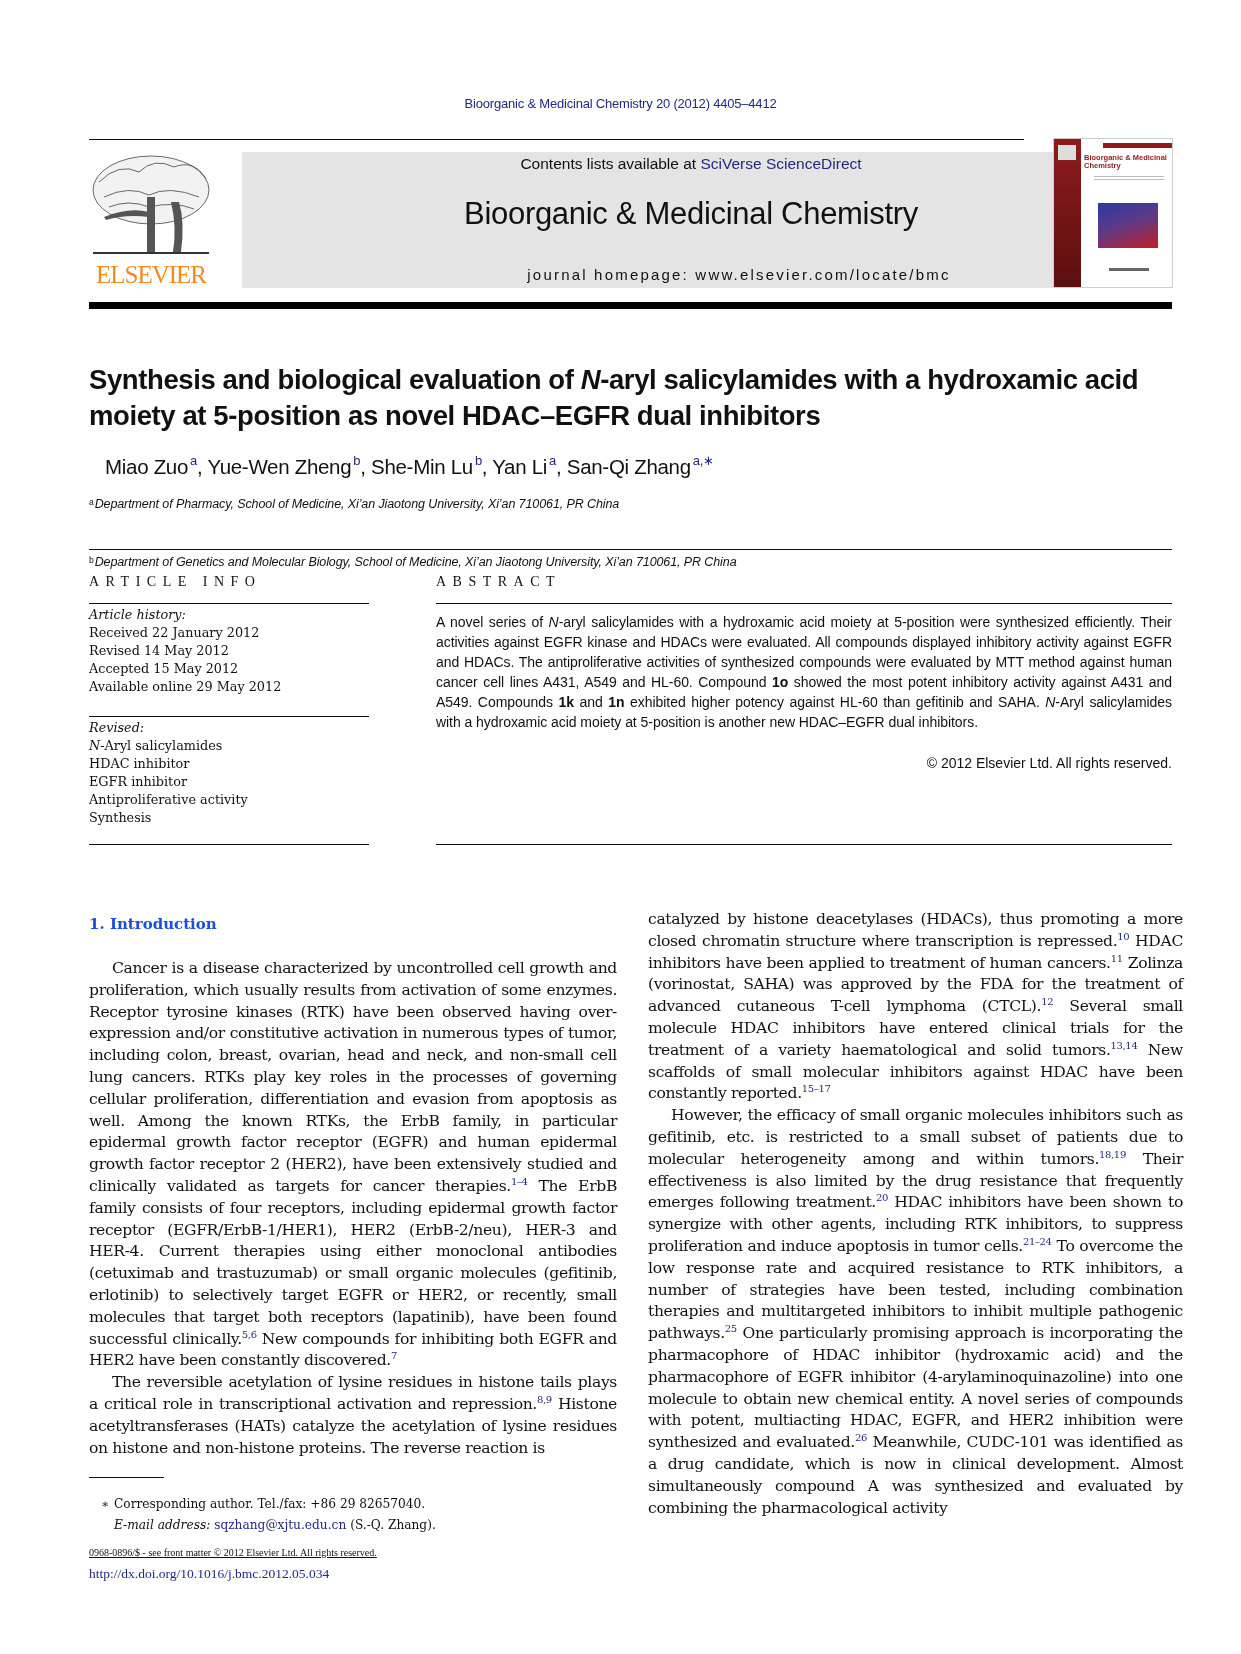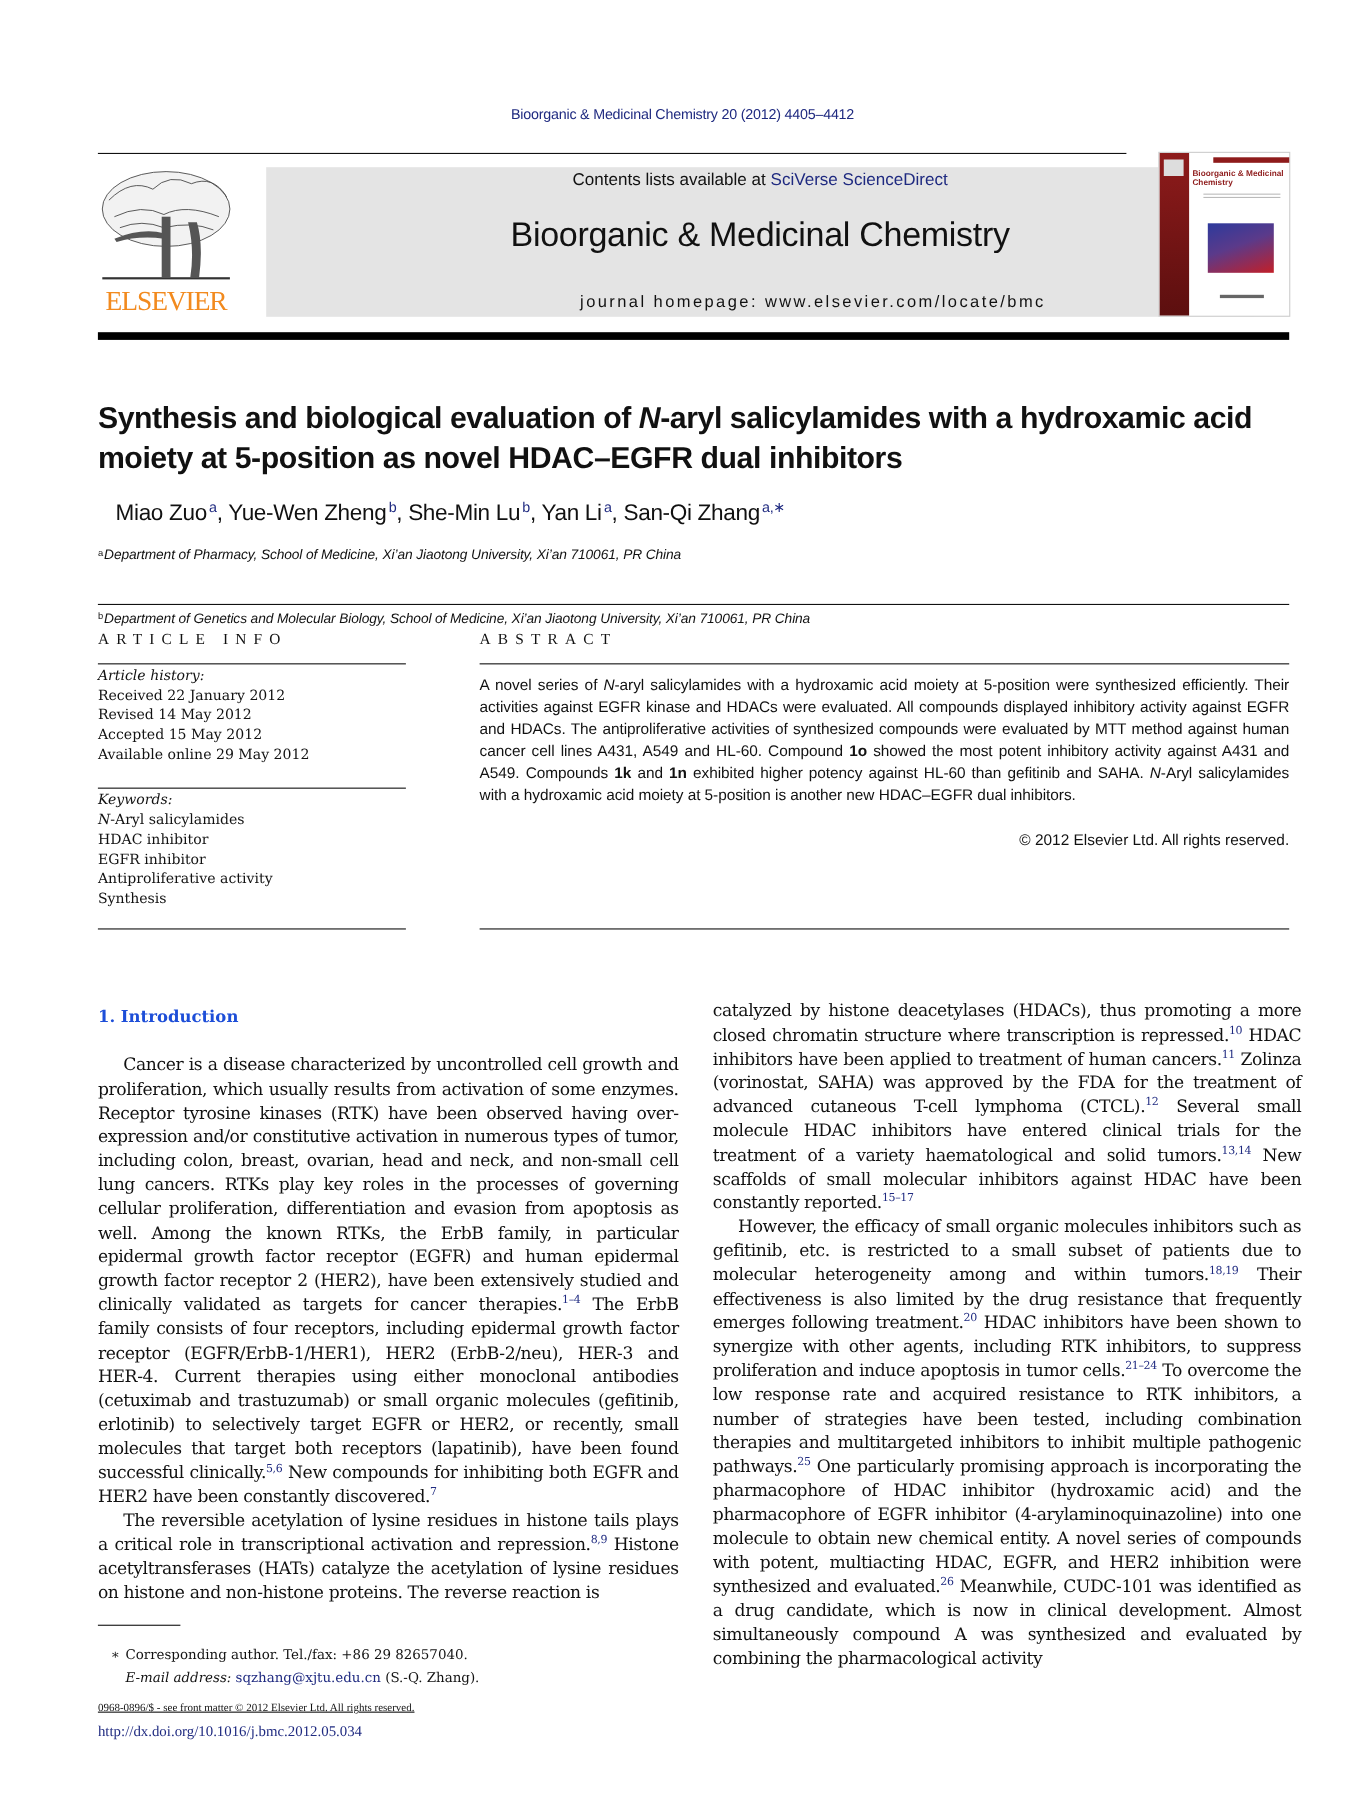--- a/index.html
+++ b/index.html
@@ -119,21 +119,21 @@
 <div class="abs rule-thin" style="left:89px; top:603px; width:280px; height:1.2px;"></div>
 <div class="abs info-text" style="left:89px; top:606px; width:280px;">
   <div><i>Article history:</i></div>
   <div>Received 22 January 2012</div>
   <div>Revised 14 May 2012</div>
   <div>Accepted 15 May 2012</div>
   <div>Available online 29 May 2012</div>
 </div>
 <div class="abs rule-thin" style="left:89px; top:716px; width:280px; height:1.2px;"></div>
 <div class="abs info-text" style="left:89px; top:719px; width:280px;">
-  <div><i>Keywords:</i></div>
+  <div><i>Revised:</i></div>
   <div><i>N</i><span>-Aryl salicylamides</span></div>
   <div>HDAC inhibitor</div>
   <div>EGFR inhibitor</div>
   <div>Antiproliferative activity</div>
   <div>Synthesis</div>
 </div>
 <div class="abs rule-thin" style="left:89px; top:844px; width:280px; height:1.2px;"></div>
 
 <div class="abs section-caps" style="left:436px; top:574px;">ABSTRACT</div>
 <div class="abs rule-thin" style="left:436px; top:603px; width:736px; height:1.2px;"></div>

